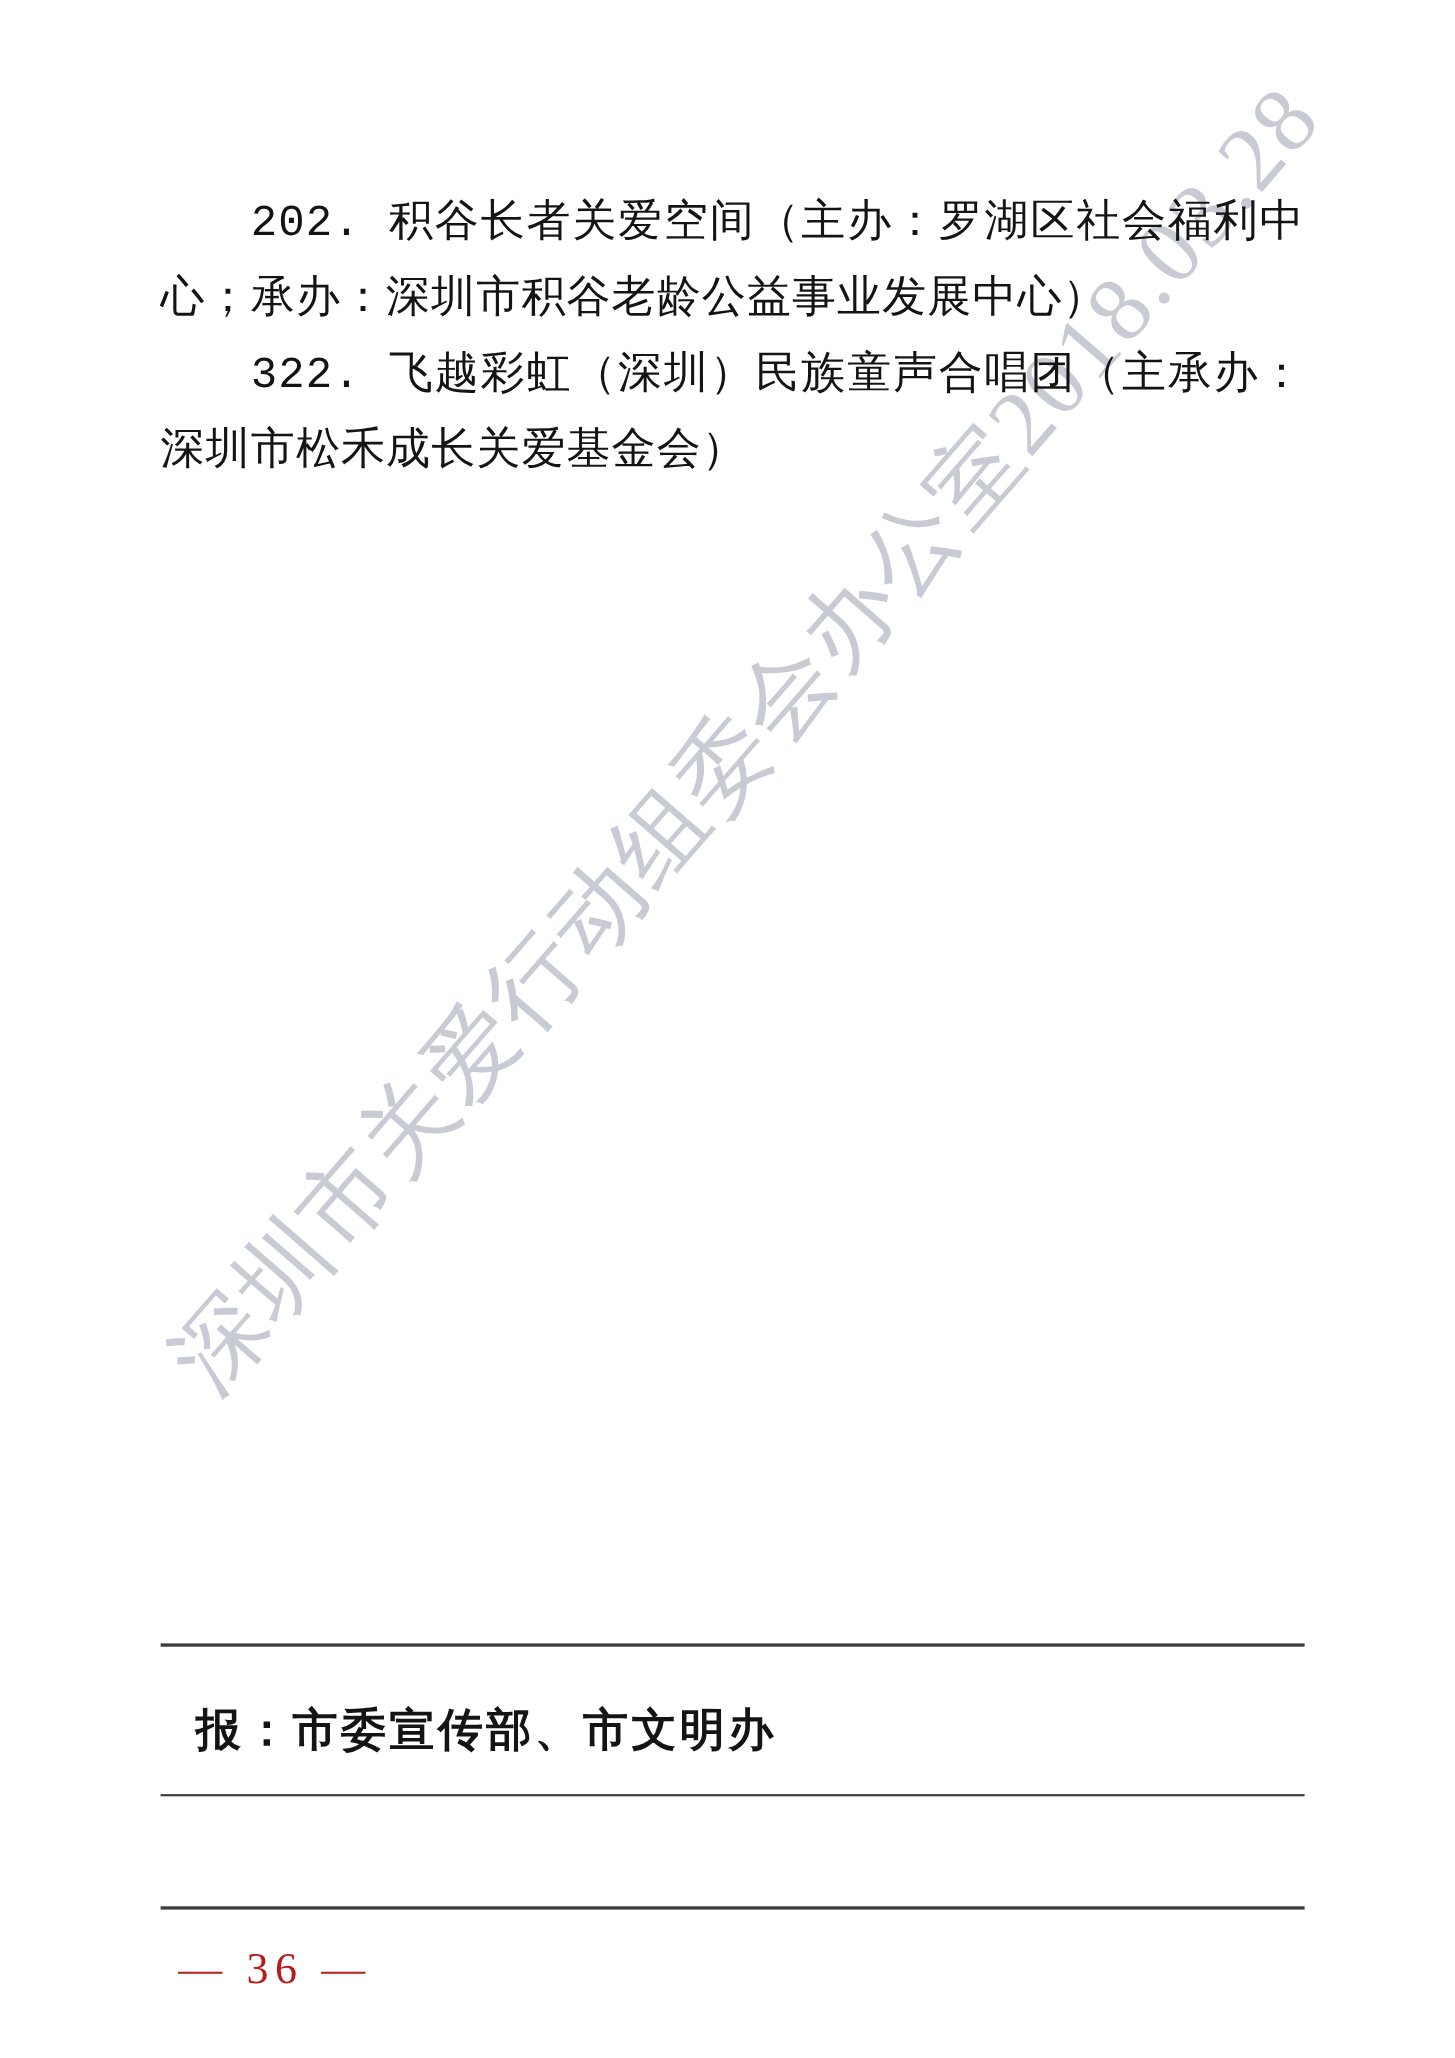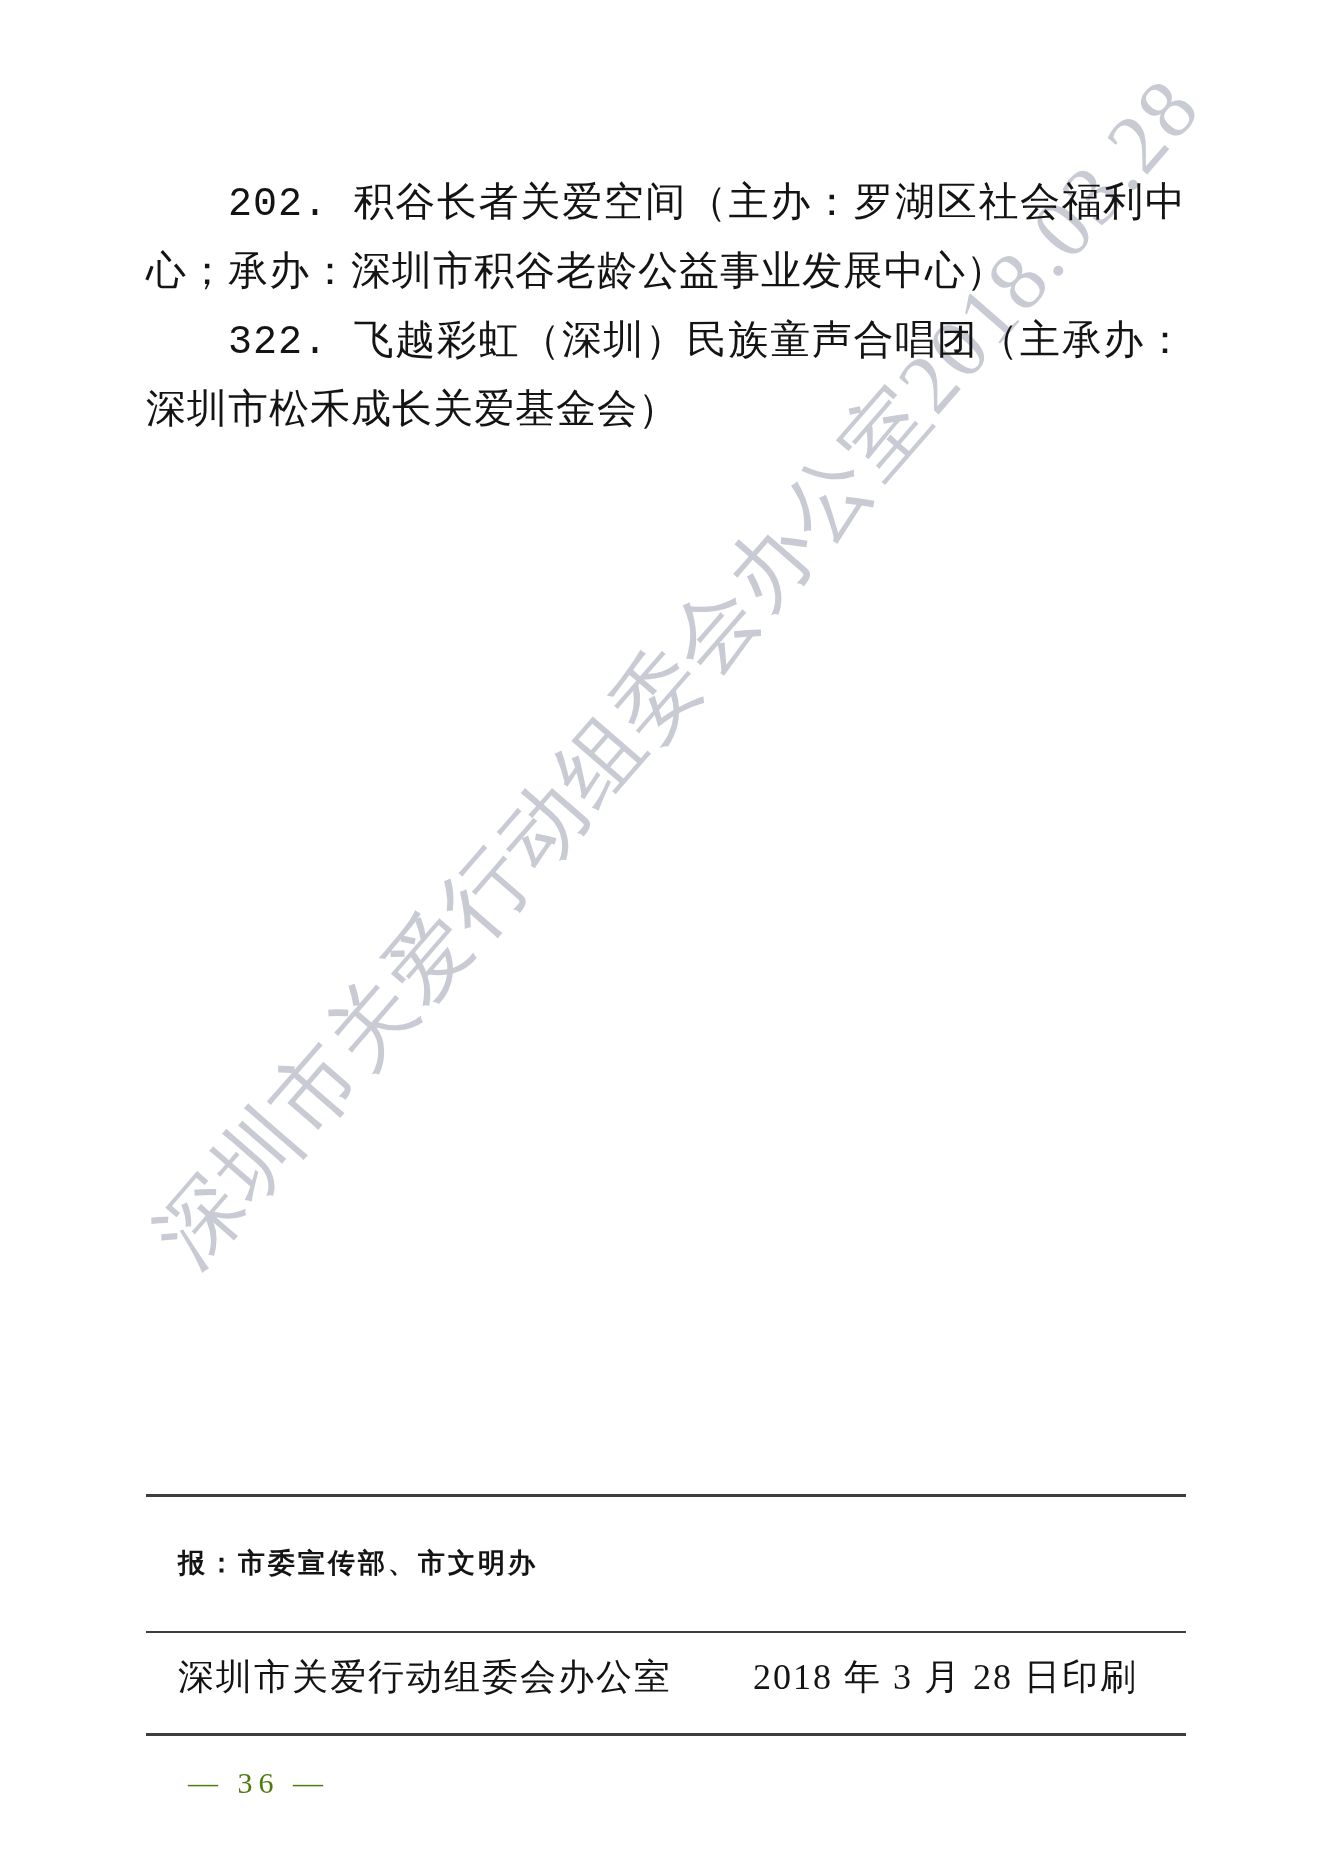--- a/index.html
+++ b/index.html
@@ -57,67 +57,63 @@
     z-index: 1;
   }
   .rule-top    { top: 1494px; height: 3px; }
   .rule-mid    { top: 1631px; height: 2px; }
   .rule-bottom { top: 1733px; height: 3px; }
   .cc-line {
     position: absolute;
     left: 178px;
     top: 1545px;
     z-index: 1;
-    font-size: 27px;
+    font-size: 41px;
     font-weight: 700;
     letter-spacing: 3px;
     font-family: "Liberation Sans", "DejaVu Sans", sans-serif;
   }
   .issue-row {
     position: absolute;
     left: 178px;
     top: 1653px;
     width: 960px;
     z-index: 1;
     display: flex;
     justify-content: space-between;
     align-items: baseline;
     font-size: 36px;
     letter-spacing: 2px;
   }
   .page-number {
     position: absolute;
-    left: 188px;
+    left: 162px;
     top: 1766px;
     z-index: 1;
-    font-size: 30px;
+    font-size: 40px;
     letter-spacing: 6px;
-    color: #4d7c0f;
+    color: #b91c1c;
   }
 </style>
 </head>
 <body>
 
 <div class="page">
 
   <div class="watermark">深圳市关爱行动组委会办公室2018.03.28</div>
 
   <div class="body-text">
     <p>202. 积谷长者关爱空间（主办：罗湖区社会福利中心；承办：深圳市积谷老龄公益事业发展中心）</p>
     <p>322. 飞越彩虹（深圳）民族童声合唱团（主承办：深圳市松禾成长关爱基金会）</p>
   </div>
 
   <div class="rule rule-top"></div>
 
   <div class="cc-line">报：市委宣传部、市文明办</div>
 
   <div class="rule rule-mid"></div>
 
-  <div class="issue-row">
-    <span>深圳市关爱行动组委会办公室</span>
-    <span>2018 年 3 月 28 日印刷</span>
-  </div>
 
   <div class="rule rule-bottom"></div>
 
   <div class="page-number">— 36 —</div>
 
 </div>
 
 </body></html>

